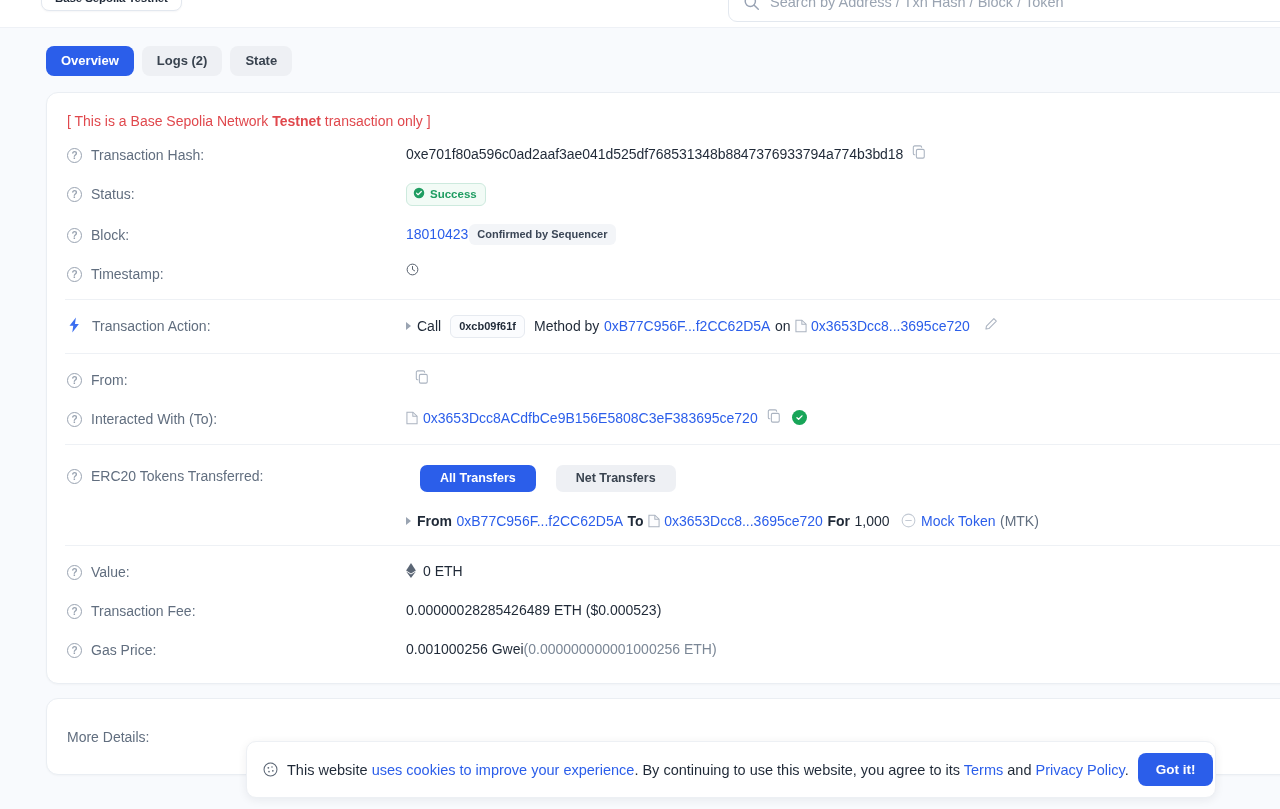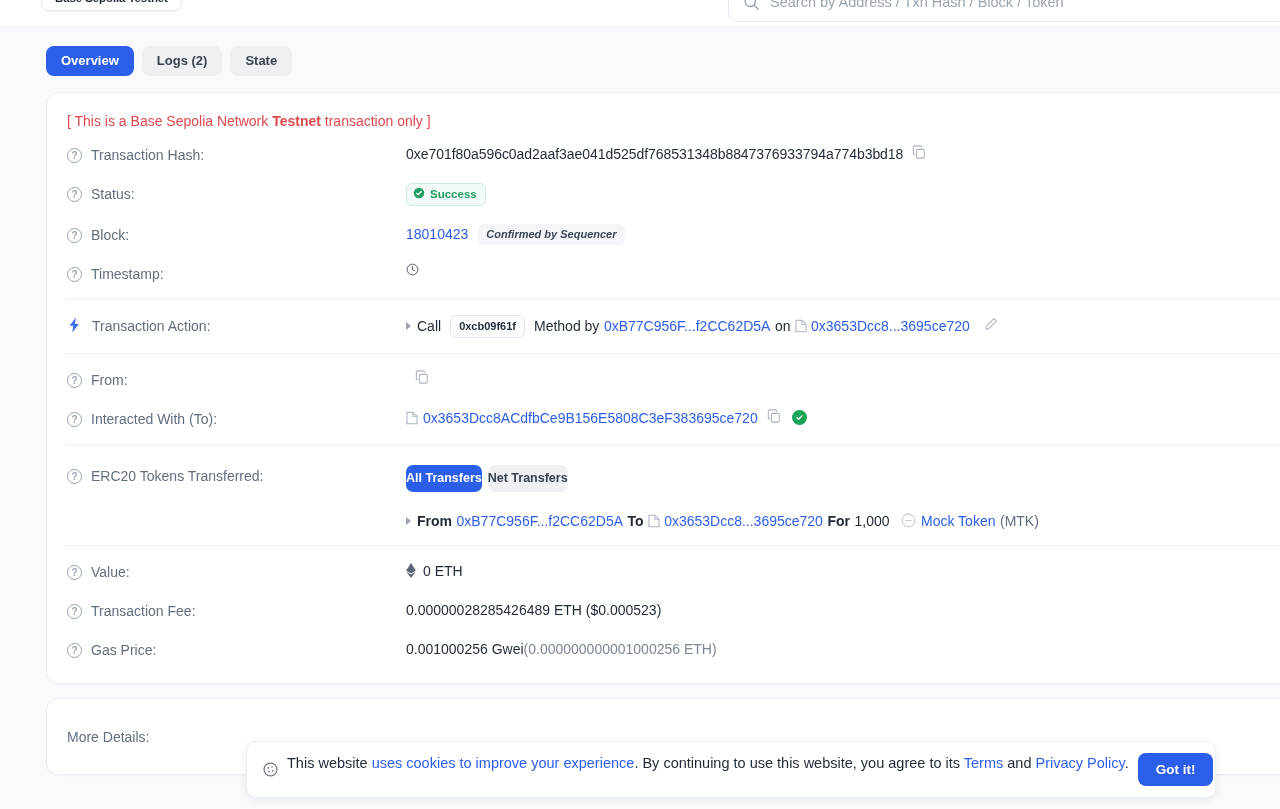--- a/index.html
+++ b/index.html
@@ -189,24 +189,23 @@
 
   .badge-grey {
     display: inline-flex;
     align-items: center;
     background: #f3f5f8;
     color: #3b4656;
     font-size: 11px;
     font-weight: 700;
     border-radius: 6px;
     padding: 4px 8px;
-    margin-left: 10px;
+    margin-left: 1px;
     line-height: 13px;
     white-space: nowrap;
-    font-style: italic;
   }
 
   .method-chip {
     display: inline-flex;
     align-items: center;
     border: 1px solid #e6eaf0;
     background: #fbfcfe;
     color: #1f2937;
     font-size: 11px;
     font-weight: 700;
@@ -223,26 +222,27 @@
     border-bottom: 4px solid transparent;
     margin-right: 6px;
     flex: 0 0 5px;
     cursor: pointer;
   }
 
   .toggle-group { display: flex; gap: 6px; }
   .toggle {
     font-size: 12.5px;
     font-weight: 700;
-    padding: 6px 0;
+    padding: 6px 20px;
     border-radius: 7px;
     background: #eef0f4;
     color: #39434f;
     cursor: pointer;
     line-height: 1.2;
+    margin-left: 14px;
   }
   .toggle.active { background: #2b5eea; color: #ffffff; }
 
   .transfer-line {
     display: flex;
     align-items: center;
     font-size: 14px;
     padding: 7px 0 0 20px;
     margin-left: 339px;
   }
@@ -276,20 +276,21 @@
   .cookie {
     position: absolute;
     left: 246px;
     top: 741px;
     width: 970px;
     background: #ffffff;
     border: 1px solid #edf0f4;
     border-radius: 10px;
     box-shadow: 0 2px 10px rgba(16,24,40,0.07);
     display: flex;
+    align-items: center;
     padding: 11px 14px 11px 16px;
     gap: 9px;
     font-size: 14.5px;
   }
   .cookie-text { flex: 1; color: #1f2937; white-space: nowrap; line-height: 20px; }
   .cookie-btn {
     background: #2b5eea;
     color: #ffffff;
     font-size: 13.5px;
     font-weight: 700;

